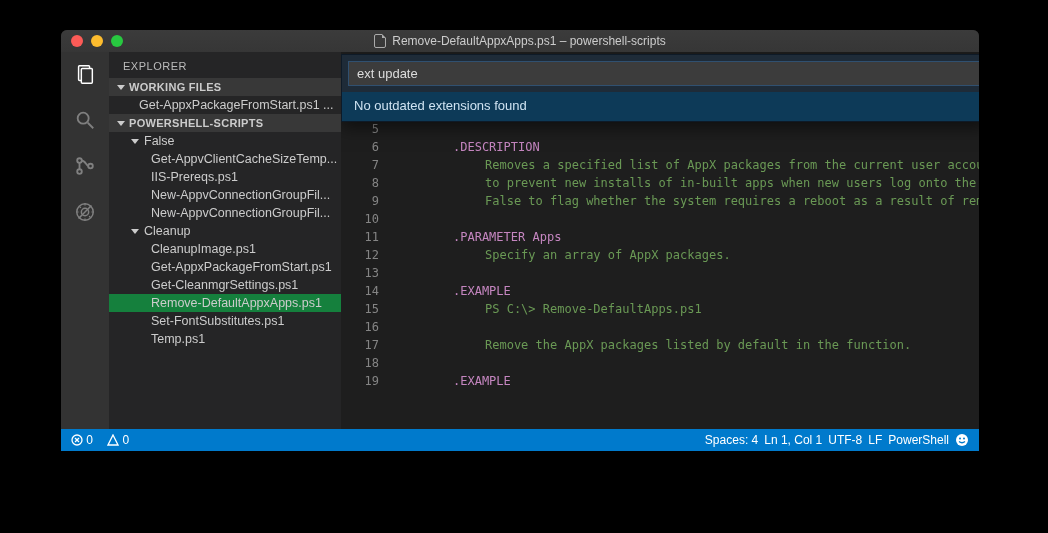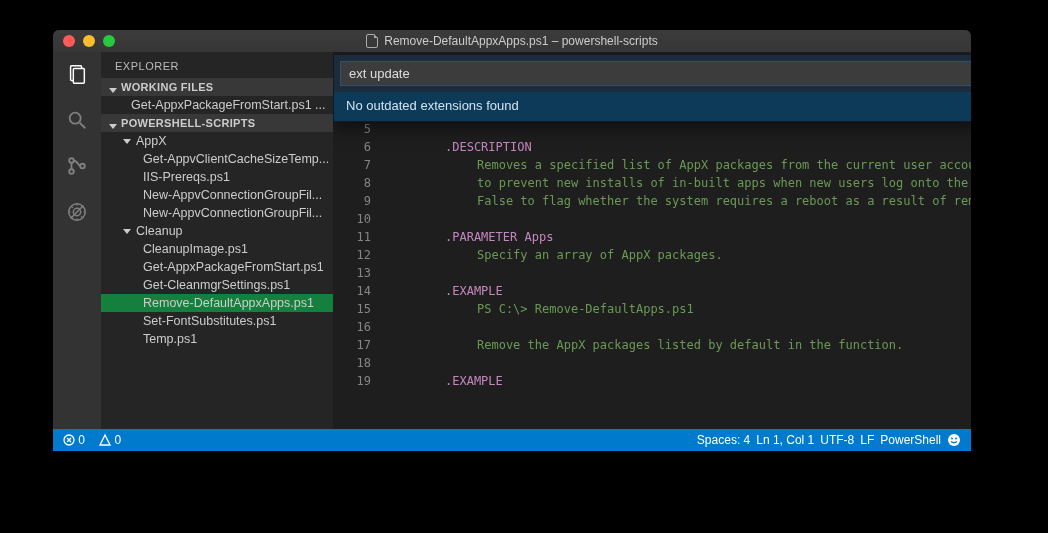--- a/index.html
+++ b/index.html
@@ -6,21 +6,21 @@
   body {
     background: #000;
     font-family: -apple-system, BlinkMacSystemFont, "Segoe UI", sans-serif;
     width: 1048px;
     height: 533px;
     position: relative;
     font-size: 13px;
   }
   .window {
     position: absolute;
-    left: 53px;
+    left: 61px;
     top: 30px;
     width: 918px;
     height: 421px;
     background: #1e1e1e;
     border-radius: 6px 6px 0 0;
     overflow: hidden;
     box-shadow: 0 10px 40px rgba(0,0,0,.55);
   }
   .titlebar {
     height: 22px;
@@ -96,21 +96,21 @@
     letter-spacing:.5px;
     color:#bbb;
   }
   .section-header{
     background:#383838;
     padding:3px 8px;
     font-size:11px;
     font-weight:bold;
     letter-spacing:.3px;
     display:flex;
-    align-items:flex-end;
+    align-items:center;
     gap:4px;
   }
   .chev{
     width:0;height:0;
     border-left:4px solid transparent;
     border-right:4px solid transparent;
     border-top:5px solid #ccc;
     display:inline-block;
   }
   .tree-item{
@@ -268,21 +268,21 @@
         <span class="chev"></span>
         <span>WORKING FILES</span>
       </div>
       <div class="tree-item">Get-AppxPackageFromStart.ps1 ...</div>
 
       <div class="section-header">
         <span class="chev"></span>
         <span>POWERSHELL-SCRIPTS</span>
       </div>
 
-      <div class="tree-item folder" style="padding-left:22px">AppX</div>
+      <div class="tree-item folder" style="padding-left:22px">False</div>
       <div class="tree-item lvl2">Get-AppvClientCacheSizeTemp...</div>
       <div class="tree-item lvl2">IIS-Prereqs.ps1</div>
       <div class="tree-item lvl2">New-AppvConnectionGroupFil...</div>
       <div class="tree-item lvl2">New-AppvConnectionGroupFil...</div>
 
       <div class="tree-item folder" style="padding-left:22px">Cleanup</div>
       <div class="tree-item lvl2">CleanupImage.ps1</div>
       <div class="tree-item lvl2">Get-AppxPackageFromStart.ps1</div>
       <div class="tree-item lvl2">Get-CleanmgrSettings.ps1</div>
       <div class="tree-item lvl2 selected">Remove-DefaultAppxApps.ps1</div>

